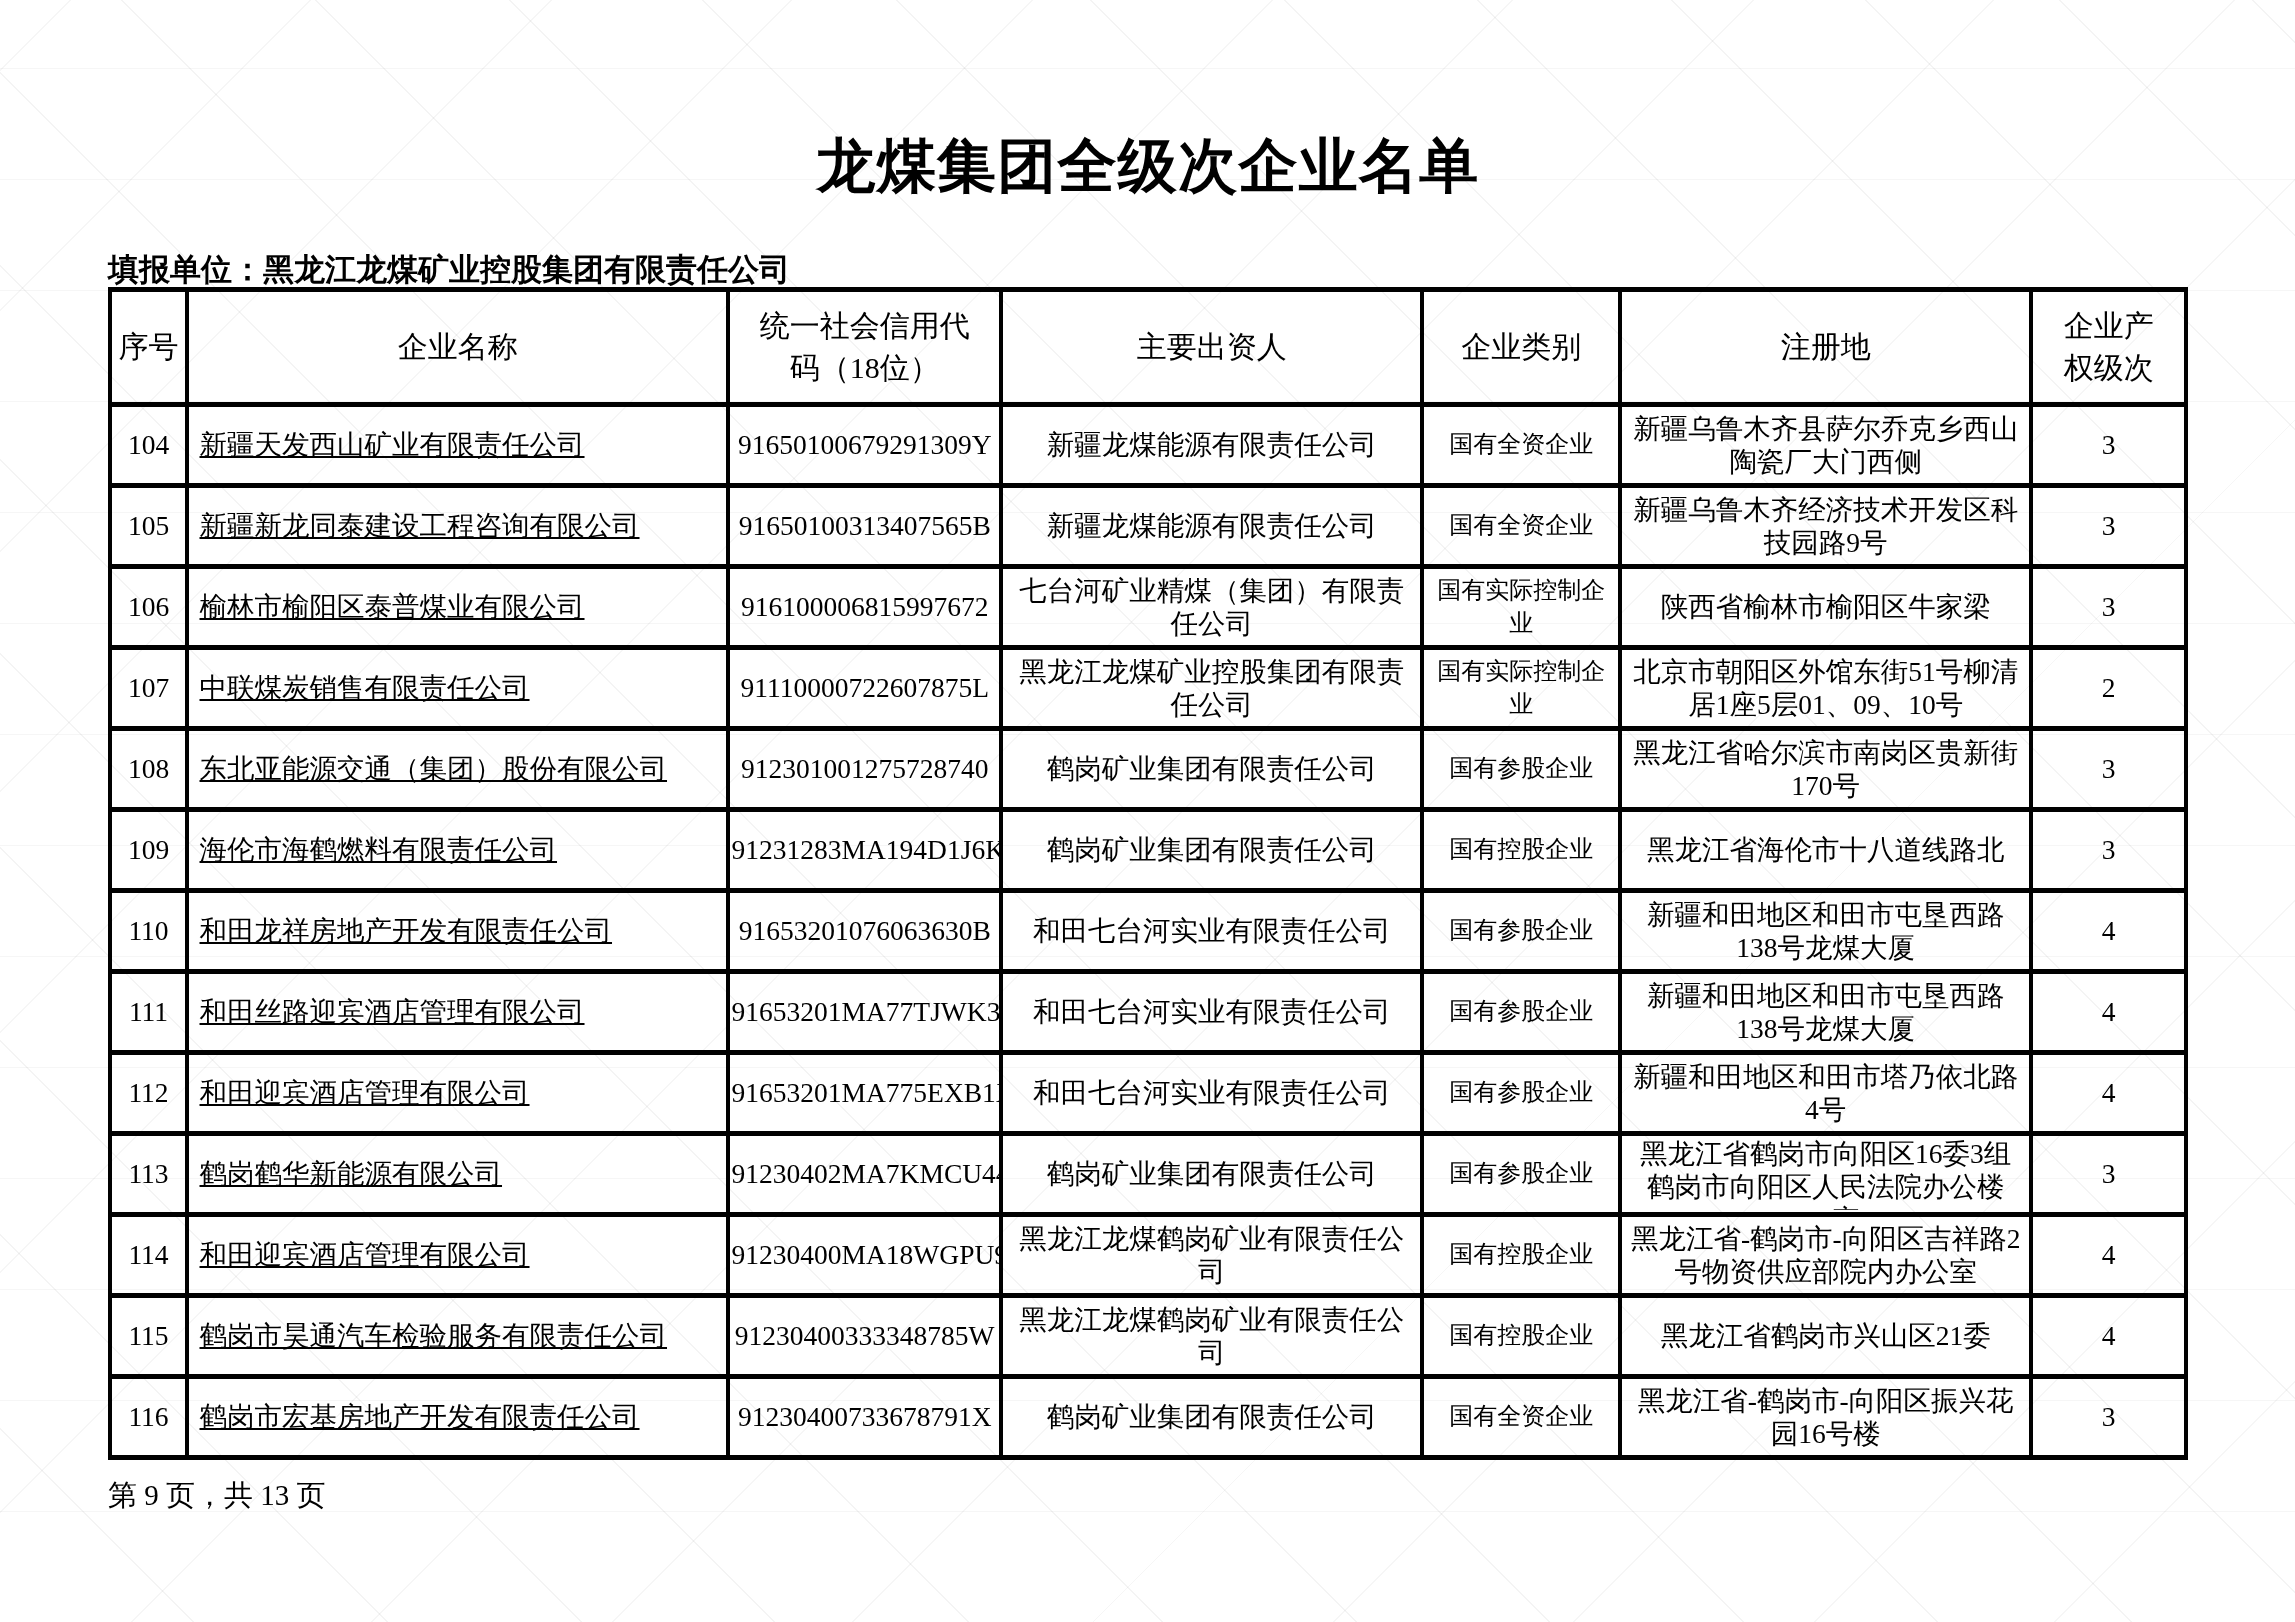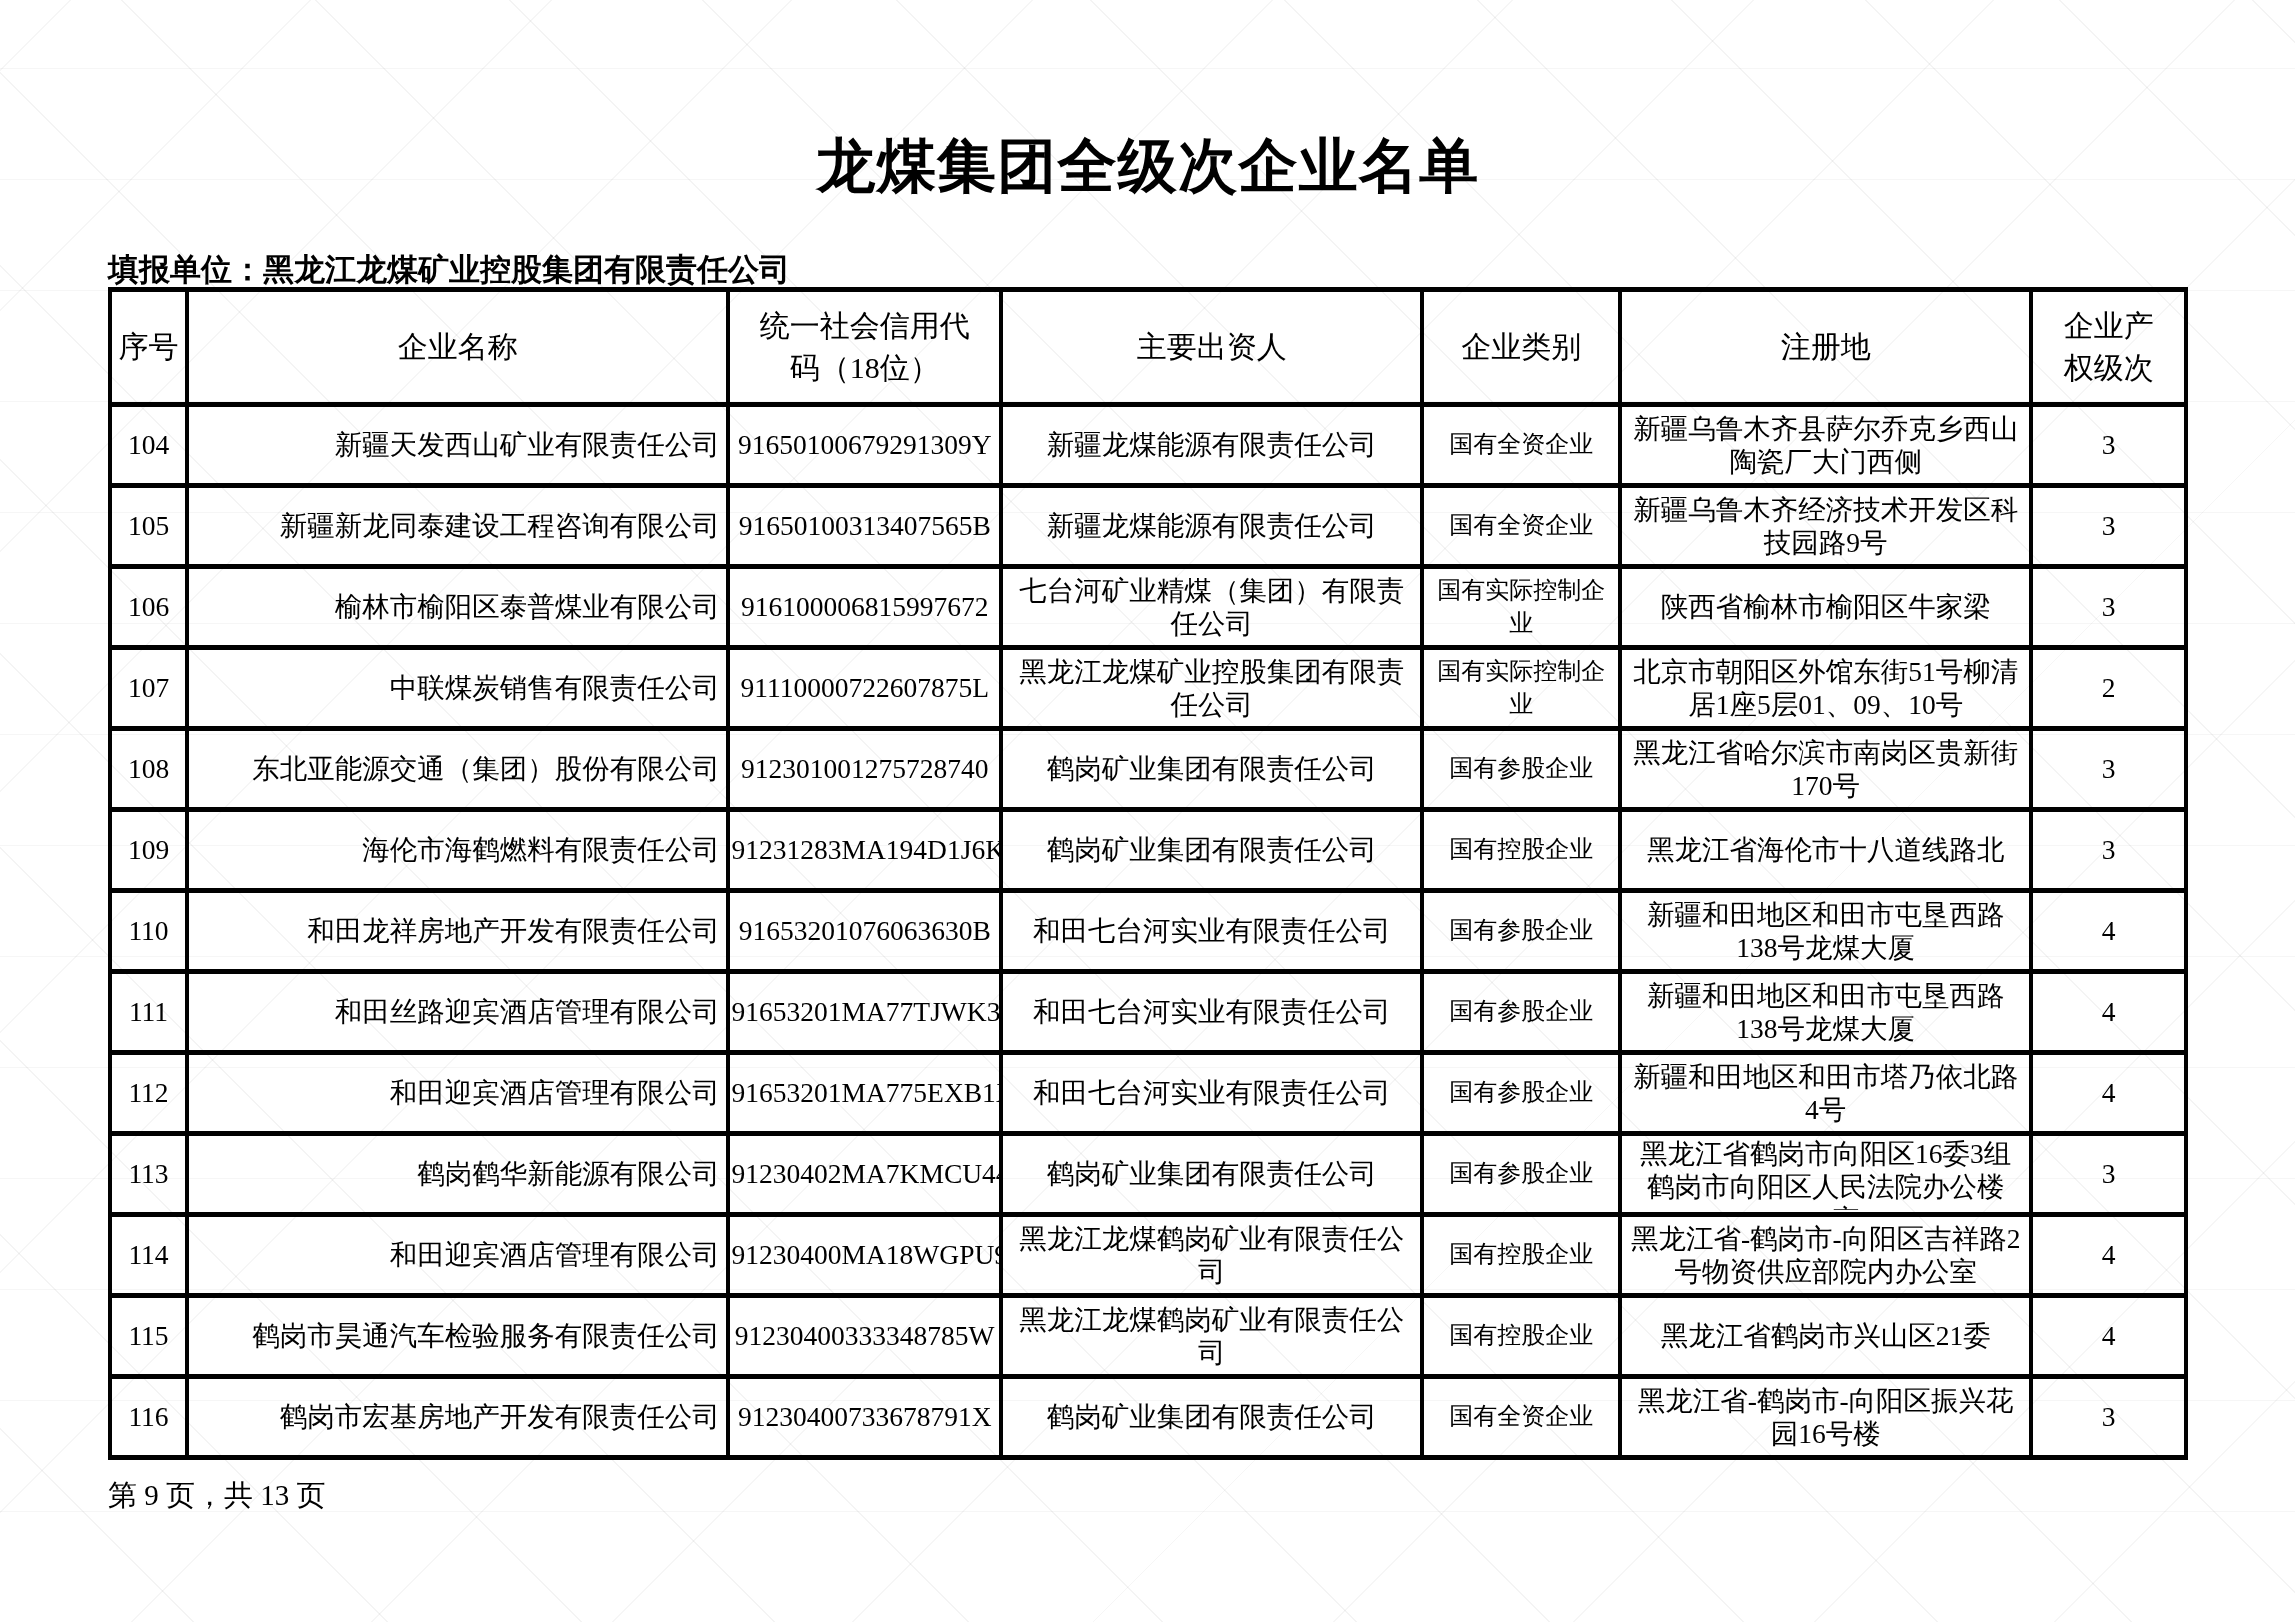--- a/index.html
+++ b/index.html
@@ -67,23 +67,24 @@
     padding: 0 2.6px;
   }
   .enterprise tbody tr { height: 81px; }
   .enterprise td {
     font-size: 27.5px;
     line-height: 33px;
     text-align: center;
     padding: 0 5.2px;
   }
   .enterprise td.col-name {
-    text-align: right;
+    text-align: left;
     padding-left: 10.5px;
     padding-right: 6.5px;
+    text-decoration: underline;
   }
   .enterprise td.col-code {
     white-space: nowrap;
     padding: 0 1.3px;
     font-family: Liberation Serif, serif;
   }
   .enterprise td.col-category {
     font-size: 24px;
     padding: 0 1.3px;
   }

